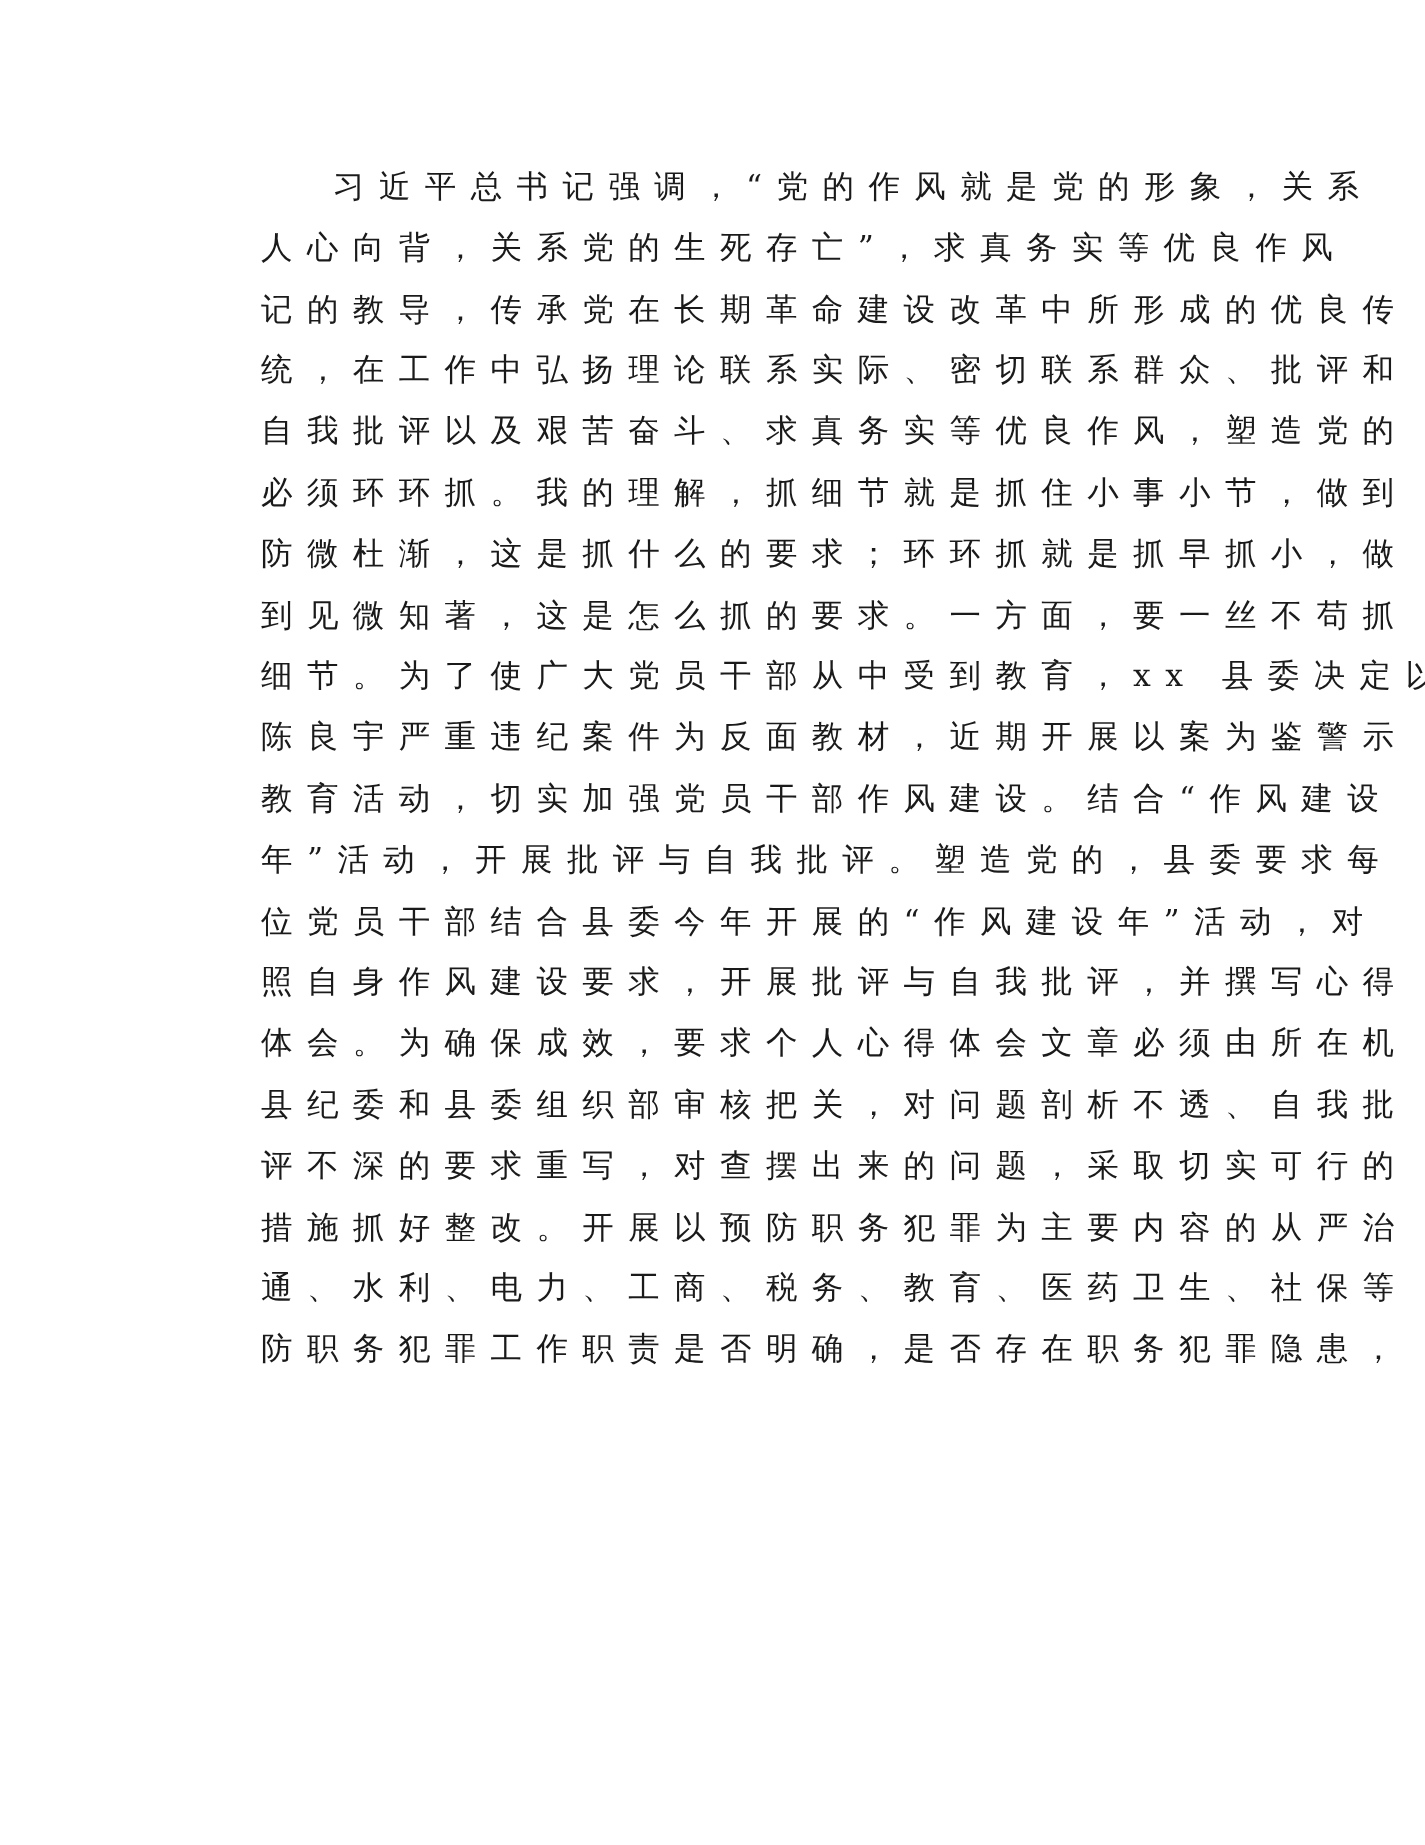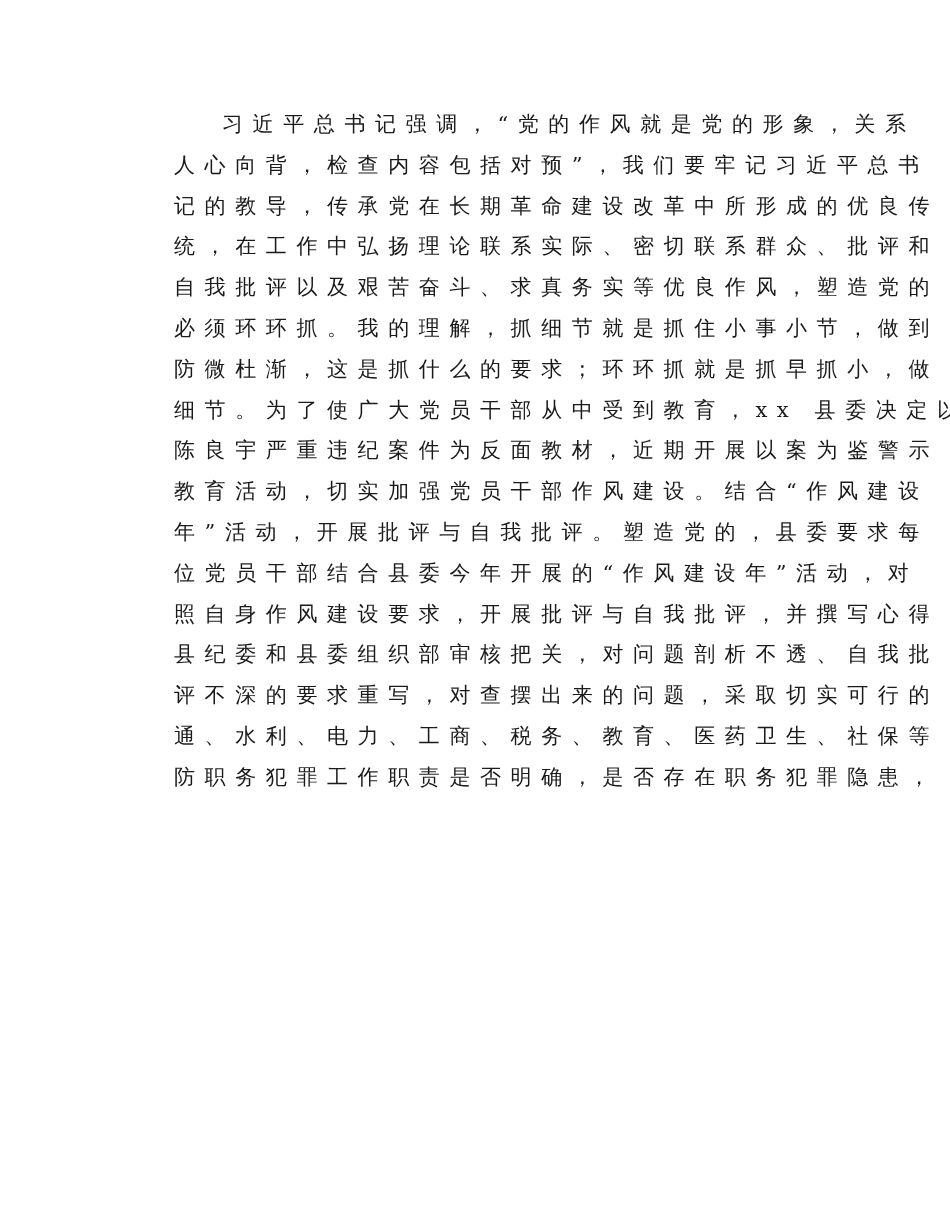--- a/index.html
+++ b/index.html
@@ -42,30 +42,33 @@
     .line.indent {
       padding-left: 48px;
     }
   </style>
 </head>
 <body>
 
 <div class="page">
   <div class="body-text">
     <span class="line indent">习近平总书记强调，“党的作风就是党的形象，关系</span>
-    <span class="line">人心向背，检查内容包括对预”，我们要牢记习近平总书</span>
+    <span class="line">人心向背，关系党的生死存亡”，求真务实等优良作风</span>
     <span class="line">记的教导，传承党在长期革命建设改革中所形成的优良传</span>
     <span class="line">统，在工作中弘扬理论联系实际、密切联系群众、批评和</span>
     <span class="line">自我批评以及艰苦奋斗、求真务实等优良作风，塑造党的</span>
     <span class="line">必须环环抓。我的理解，抓细节就是抓住小事小节，做到</span>
     <span class="line">防微杜渐，这是抓什么的要求；环环抓就是抓早抓小，做</span>
+    <span class="line">到见微知著，这是怎么抓的要求。一方面，要一丝不苟抓</span>
     <span class="line">细节。为了使广大党员干部从中受到教育，xx 县委决定以</span>
     <span class="line">陈良宇严重违纪案件为反面教材，近期开展以案为鉴警示</span>
     <span class="line">教育活动，切实加强党员干部作风建设。结合“作风建设</span>
     <span class="line">年”活动，开展批评与自我批评。塑造党的，县委要求每</span>
     <span class="line">位党员干部结合县委今年开展的“作风建设年”活动，对</span>
     <span class="line">照自身作风建设要求，开展批评与自我批评，并撰写心得</span>
+    <span class="line">体会。为确保成效，要求个人心得体会文章必须由所在机</span>
     <span class="line">县纪委和县委组织部审核把关，对问题剖析不透、自我批</span>
     <span class="line">评不深的要求重写，对查摆出来的问题，采取切实可行的</span>
+    <span class="line">措施抓好整改。开展以预防职务犯罪为主要内容的从严治</span>
     <span class="line">通、水利、电力、工商、税务、教育、医药卫生、社保等</span>
     <span class="line">防职务犯罪工作职责是否明确，是否存在职务犯罪隐患，</span>
   </div>
 </div>
 
 </body></html>

